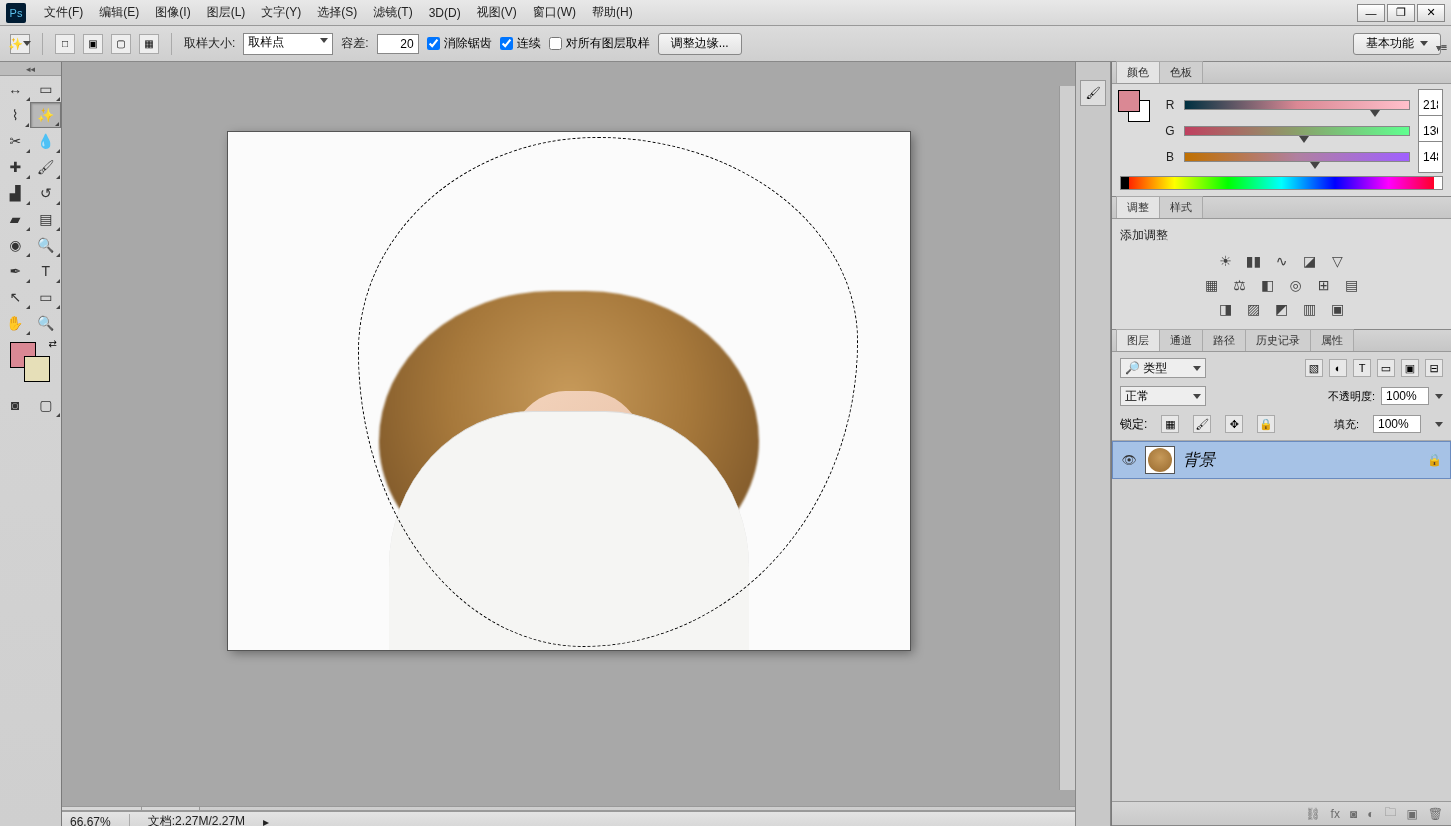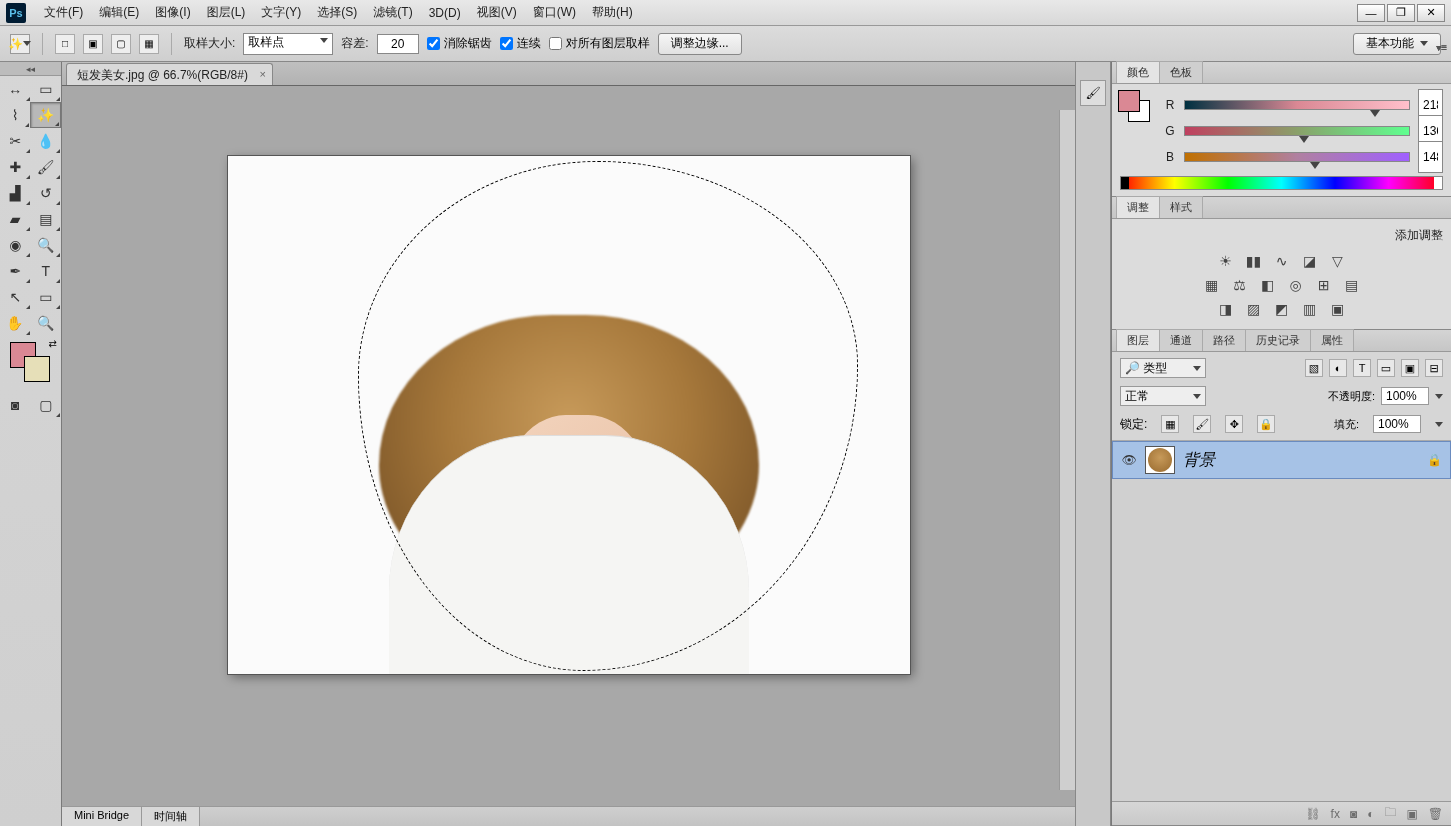--- a/index.html
+++ b/index.html
@@ -1,32 +1,32 @@
 <!DOCTYPE html>
 <html><head>
 <meta charset="utf-8">
 <style>
 * { box-sizing: border-box; margin: 0; padding: 0; font-family: "Microsoft YaHei", Arial, sans-serif; font-size: 12px; }
 body { background: #535353; width: 1451px; height: 826px; overflow: hidden; position: relative; }
 
 
 .menubar { height: 26px; background: linear-gradient(#e8e8e8,#d8d8d8); border-bottom: 1px solid #999; display: flex; align-items: center; padding: 0 6px; }
-.ps-logo { width: 20px; height: 20px; background: #001c33; color: #5bc0eb; font-weight: bold; font-size: 11px; display: flex; align-items: center; justify-content: center; border-radius: 2px; margin-right: 10px; }
+.ps-logo { width: 20px; height: 20px; background: #001c33; color: #5bc0eb; font-weight: normal; font-size: 11px; display: flex; align-items: center; justify-content: center; border-radius: 2px; margin-right: 10px; }
 .menu-item { padding: 4px 8px; cursor: default; color: #222; }
 .win-controls { margin-left: auto; display: flex; gap: 2px; }
 .win-btn { width: 28px; height: 18px; border: 1px solid #888; background: linear-gradient(#fff,#ddd); display: flex; align-items: center; justify-content: center; font-size: 11px; }
 
 
 .optionsbar { height: 36px; background: linear-gradient(#dcdcdc,#cfcfcf); border-bottom: 1px solid #888; display: flex; align-items: center; padding: 0 10px; gap: 8px; }
 .tool-preview { width: 20px; height: 20px; border: 1px solid #999; background: #ececec; display:flex;align-items:center;justify-content:center;}
 .small-sep { width: 1px; height: 22px; background: #aaa; margin: 0 4px; }
 .opt-btn { width: 20px; height: 20px; border: 1px solid #aaa; background: #eee; display:flex;align-items:center;justify-content:center;font-size:10px;}
 .opt-label { color: #222; }
 .opt-select { height: 22px; border: 1px solid #888; background: #fff; min-width: 90px; padding: 0 4px;}
-.opt-input { width: 42px; height: 20px; border: 1px solid #888; background: #fff; padding: 0 4px; text-align: center; }
+.opt-input { width: 42px; height: 20px; border: 1px solid #888; background: #fff; padding: 0 4px; text-align: right; }
 .opt-check { display: flex; align-items: center; gap: 4px; }
 .opt-check input { width: 13px; height: 13px; }
 .refine-btn { height: 22px; padding: 0 12px; border: 1px solid #888; background: linear-gradient(#f6f6f6,#e2e2e2); border-radius: 3px; }
 .workspace-btn { margin-left: auto; height: 22px; padding: 0 12px; border: 1px solid #888; background: linear-gradient(#f6f6f6,#e2e2e2); border-radius: 3px; display:flex;align-items:center;gap:6px;}
 
 
 .main { position: absolute; top: 62px; bottom: 0; left: 0; right: 0; display: flex; }
 .tools { width: 62px; background: linear-gradient(#d6d6d6,#cfcfcf); border-right: 1px solid #7a7a7a; position: relative; }
 .tools-header { height: 14px; background: #bcbcbc; border-bottom: 1px solid #999; display:flex;align-items:center;justify-content:center;font-size:9px;color:#555;}
 .tool-row { display: flex; }
@@ -222,36 +222,38 @@
       <div class="fg-sw"></div>
       <div class="bg-sw"></div>
     </div>
     <div class="tool-row">
         <div class="tool-cell">◙</div>
         <div class="tool-cell">▢<div class="tool-mark"></div></div>
       </div>
   </div>
 
   <div class="docarea">
-    <div class="doc-tabs">
-      <div class="doc-tab">
-        <span>短发美女.jpg @ 66.7%(RGB/8#)</span>
-        <span class="x">×</span>
-      </div>
-    </div>
     <div class="canvas-wrap">
       <div class="canvas">
         <div class="subject">
           <div class="hair"></div>
           <div class="face"></div>
           <div class="shirt"></div>
         </div>
         <div class="selection"></div>
       </div>
       <div class="scroll-v"></div>
+    </div>
+    <div class="scroll-h">
+      <div class="status">
+        <span>66.67%</span>
+        <span class="sep"></span>
+        <span><span>文档:</span><span>2.27M/2.27M</span></span>
+        <span>▸</span>
+      </div>
     </div>
     <div class="bottom-tabs">
       <div class="btab">Mini Bridge</div>
       <div class="btab">时间轴</div>
     </div>
   </div>
 
   <div class="right-rail">
     <div class="rail-btn">🖌</div>
   </div>
@@ -295,21 +297,21 @@
         <div class="spectrum"></div>
       </div>
     </div>
 
     <div class="panel">
       <div class="panel-tabs">
         <div class="ptab active">调整</div>
         <div class="ptab">样式</div>
         <span class="panel-menu">▾≡</span>
       </div>
-      <div class="panel-body" style="height:110px;text-align:right;">
+      <div class="panel-body" style="height:110px;">
         <div class="adj-title">添加调整</div>
         <div class="adj-row">
           <div class="adj-icon">☀</div>
           <div class="adj-icon">▮▮</div>
           <div class="adj-icon">∿</div>
           <div class="adj-icon">◪</div>
           <div class="adj-icon">▽</div>
         </div>
         <div class="adj-row">
           <div class="adj-icon">▦</div>

